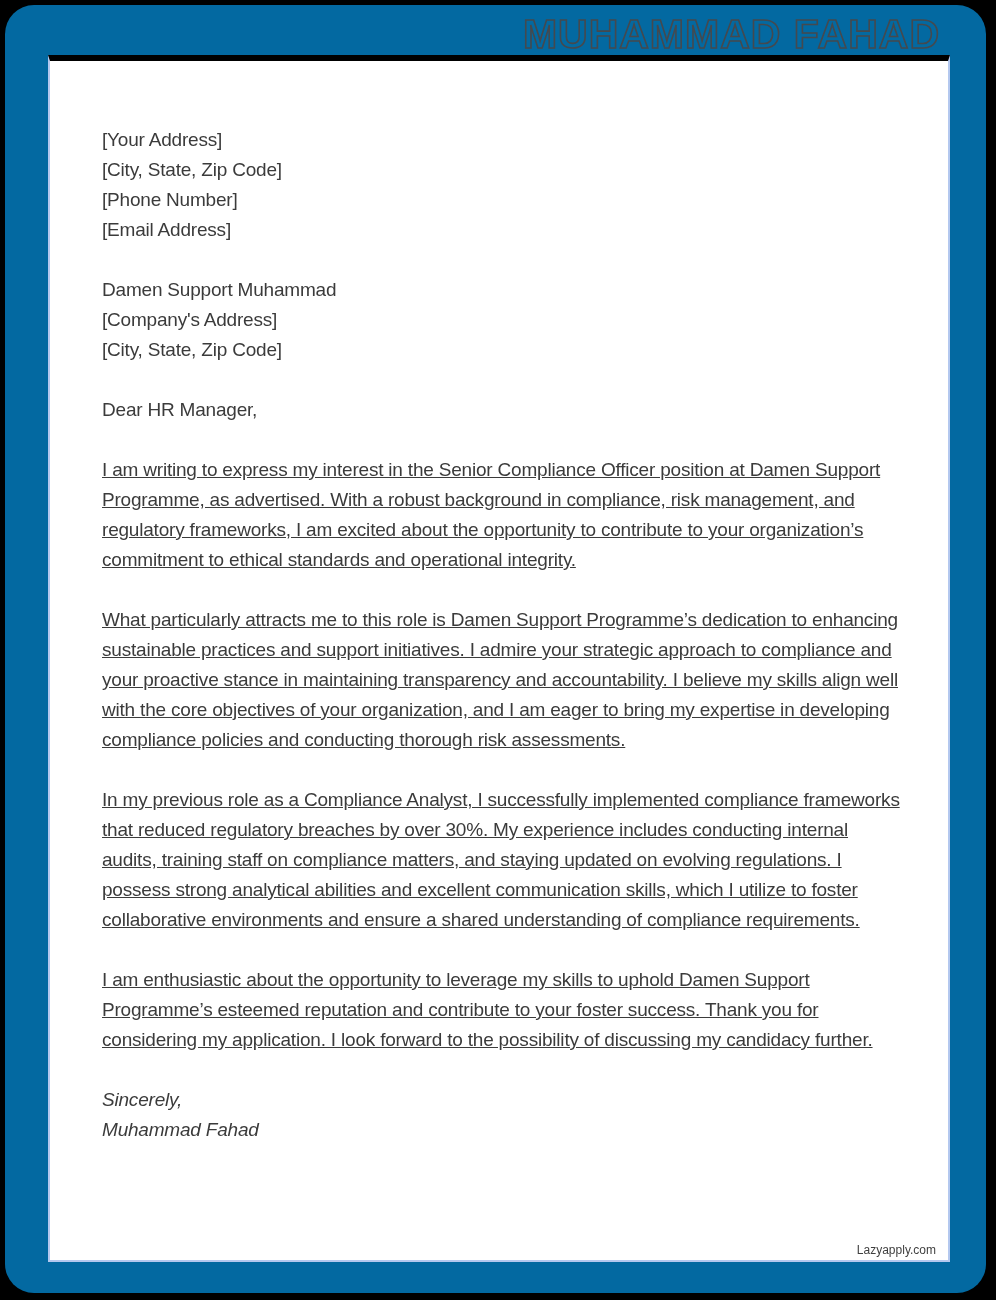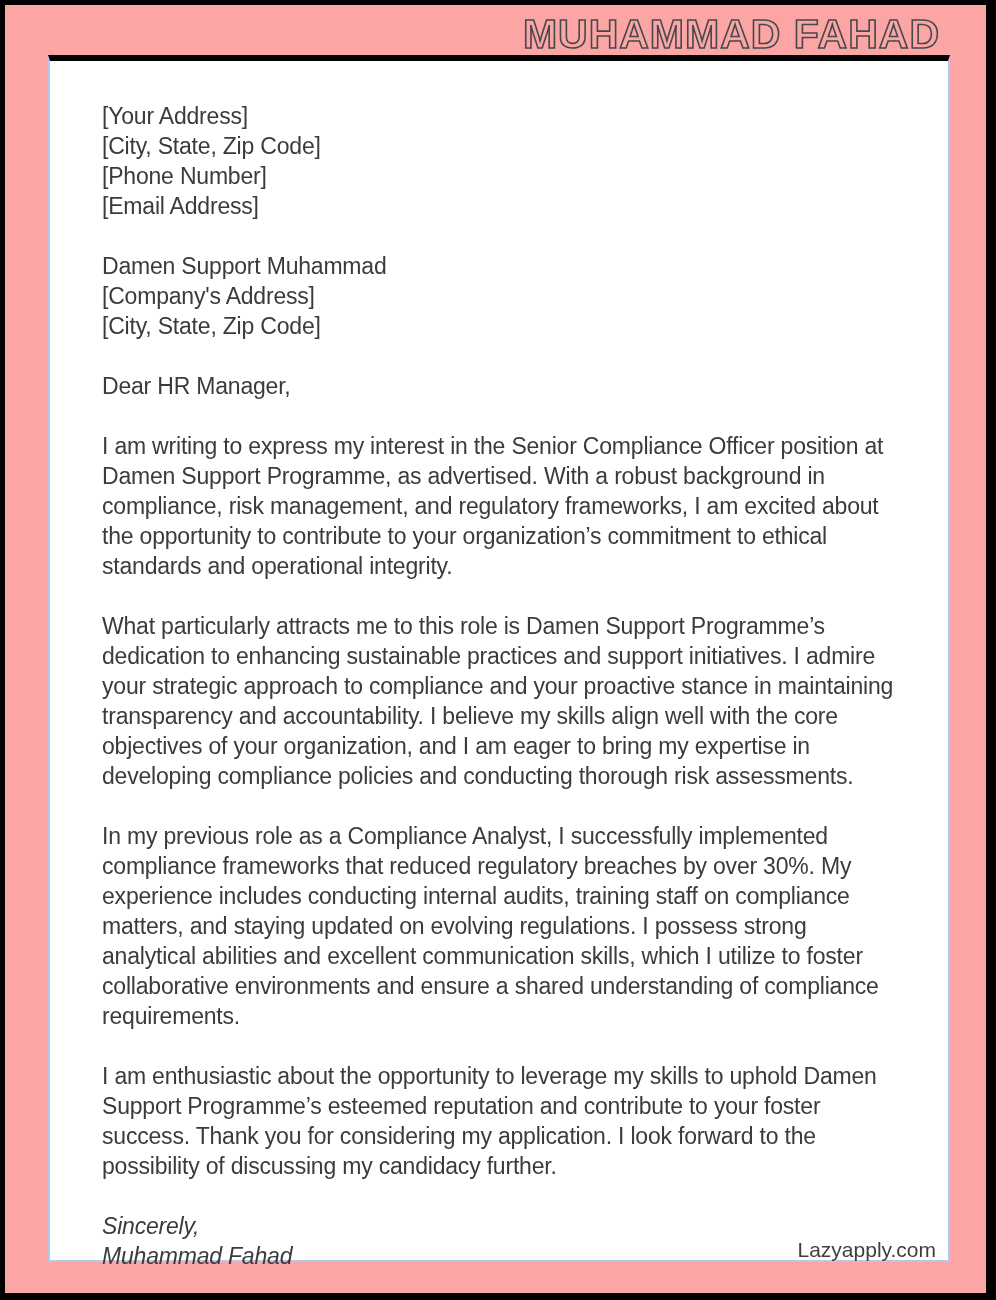--- a/index.html
+++ b/index.html
@@ -7,22 +7,23 @@
   body {
     background: #000000;
     font-family: "Liberation Sans", "DejaVu Sans", sans-serif;
     position: relative;
     overflow: hidden;
   }
   
   .viewport {
     position: absolute;
     top: 5px; left: 5px; right: 10px; bottom: 7px;
-    background: #fca5a5;
+    background: #0369a1;
     overflow: hidden;
+    border-radius: 29px;
   }
   
   .brand-title {
     position: absolute;
     top: 6px;
     right: 46px;
     font-size: 41px;
     font-weight: 600;
     letter-spacing: 1px;
     color: transparent;
@@ -39,34 +40,35 @@
     height: 1207px;
     background: #ffffff;
     border-top: 6px solid #000000;
     border-left: 2px solid #b4c8ef;
     border-right: 2px solid #b4c8ef;
     border-bottom: 2px solid #b4c8ef;
     overflow: visible;
   }
   .letter-content {
     padding: 40px 46px 0 52px;
-    font-size: 23px;
+    font-size: 19px;
     line-height: 30px;
     letter-spacing: -0.2px;
     color: #3b3b3b;
+    margin-top: 24px;
   }
   .block { margin-bottom: 30px; }
   .block div { min-height: 30px; }
-  .letter-content p { margin-bottom: 30px; }
+  .letter-content p { margin-bottom: 30px; text-decoration: underline; }
   .signoff div { min-height: 30px; font-style: italic; }
   .watermark {
     position: absolute;
     right: 12px;
     bottom: 1px;
-    font-size: 21px;
+    font-size: 12px;
     line-height: 18px;
     color: #3f3f3f;
   }
 </style>
 </head>
 <body>
 
 <div class="viewport">
 
   <div class="brand-title">MUHAMMAD FAHAD</div>

